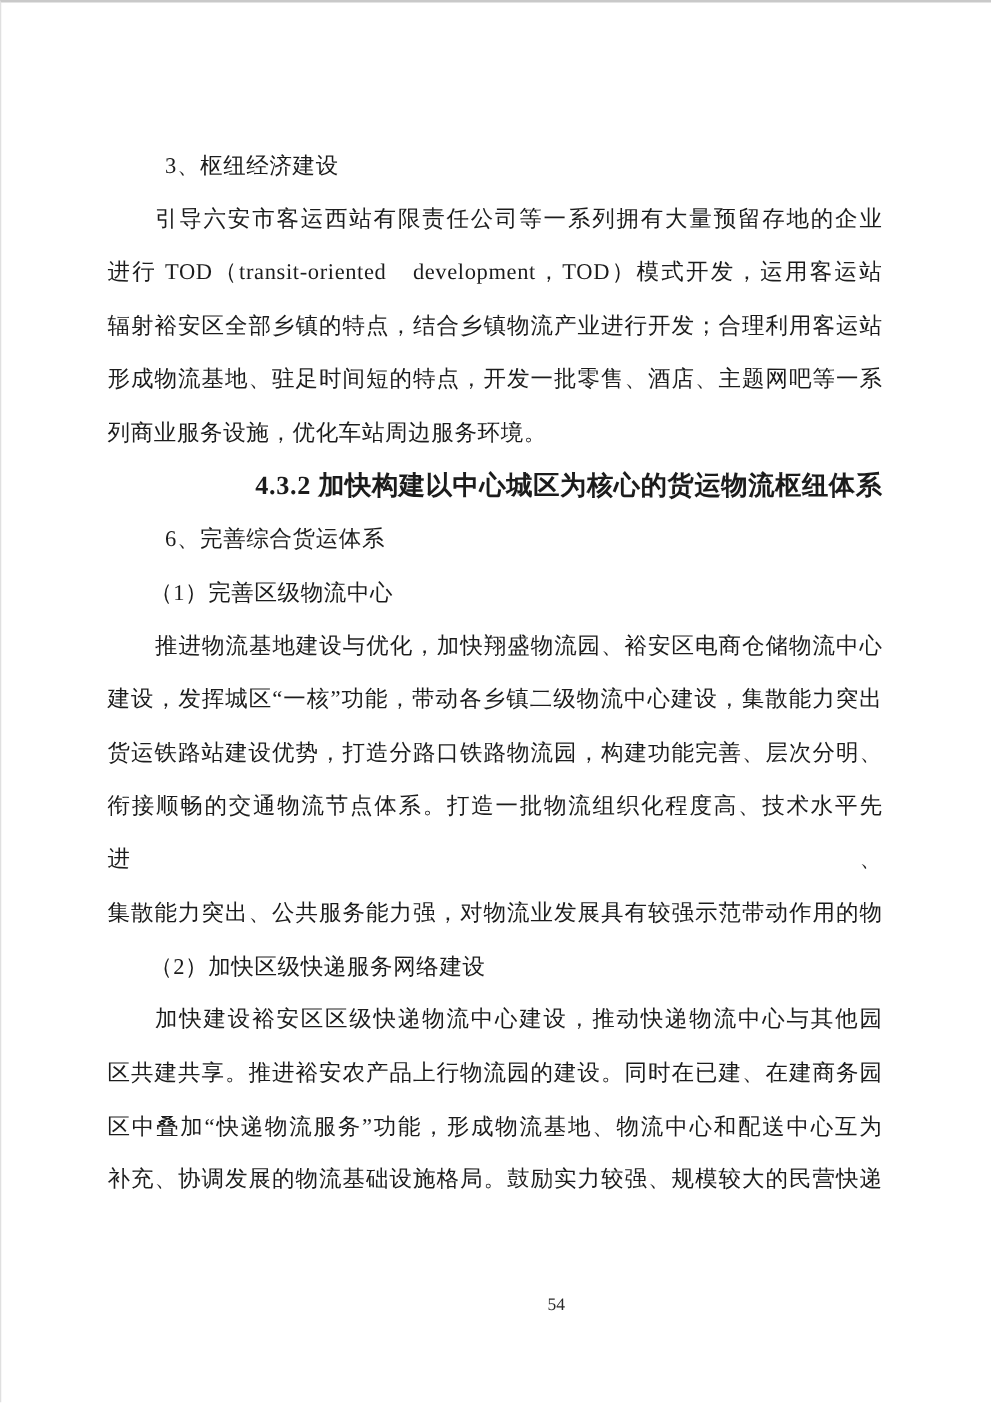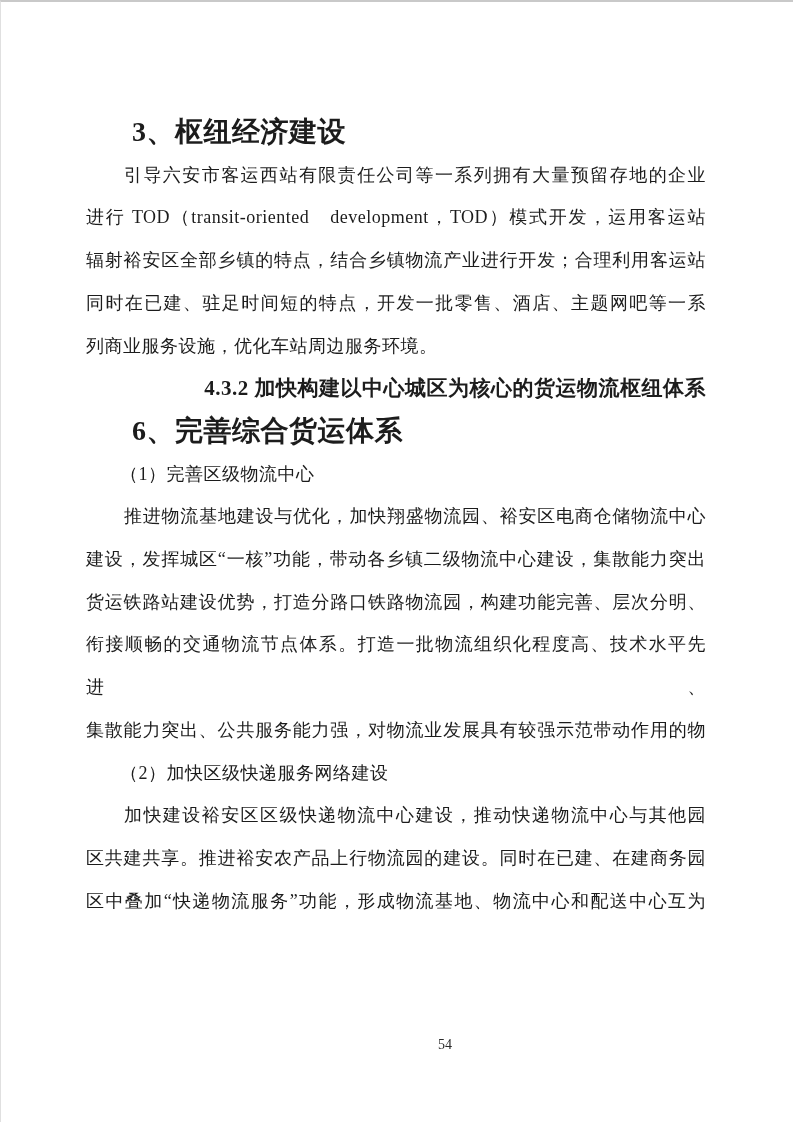--- a/index.html
+++ b/index.html
@@ -38,22 +38,22 @@
     text-align-last: justify;
     -moz-text-align-last: justify;
   }
   .indent {
     text-indent: 38px;
   }
   .item-indent {
     text-indent: 34px;
   }
   .h-sub {
-    font-weight: 700;
-    font-size: 28px;
+    font-weight: 400;
+    font-size: 18px;
     line-height: 42.7px;
     text-indent: 46px;
     text-align: left;
     letter-spacing: 0.5px;
     margin: 0;
   }
   .h-main {
     font-weight: 700;
     font-size: 21px;
     line-height: 42.7px;
@@ -77,37 +77,38 @@
 <body>
 
 <div class="page">
   <div class="content">
 
     <h3 class="h-sub">3、枢纽经济建设</h3>
 
     <p class="line fill indent">引导六安市客运西站有限责任公司等一系列拥有大量预留存地的企业</p>
     <p class="line fill">进行 TOD（transit-oriented　development，TOD）模式开发，运用客运站</p>
     <p class="line fill">辐射裕安区全部乡镇的特点，结合乡镇物流产业进行开发；合理利用客运站</p>
-    <p class="line fill">同时在已建、驻足时间短的特点，开发一批零售、酒店、主题网吧等一系</p>
+    <p class="line fill">形成物流基地、驻足时间短的特点，开发一批零售、酒店、主题网吧等一系</p>
     <p class="line">列商业服务设施，优化车站周边服务环境。</p>
 
     <h2 class="h-main">4.3.2 加快构建以中心城区为核心的货运物流枢纽体系</h2>
 
     <h3 class="h-sub">6、完善综合货运体系</h3>
 
     <p class="line item-indent">（1）完善区级物流中心</p>
 
     <p class="line fill indent">推进物流基地建设与优化，加快翔盛物流园、裕安区电商仓储物流中心</p>
     <p class="line fill">建设，发挥城区“一核”功能，带动各乡镇二级物流中心建设，集散能力突出</p>
     <p class="line fill">货运铁路站建设优势，打造分路口铁路物流园，构建功能完善、层次分明、</p>
     <p class="line fill">衔接顺畅的交通物流节点体系。打造一批物流组织化程度高、技术水平先进、</p>
     <p class="line fill">集散能力突出、公共服务能力强，对物流业发展具有较强示范带动作用的物</p>
 
     <p class="line item-indent">（2）加快区级快递服务网络建设</p>
 
     <p class="line fill indent">加快建设裕安区区级快递物流中心建设，推动快递物流中心与其他园</p>
     <p class="line fill">区共建共享。推进裕安农产品上行物流园的建设。同时在已建、在建商务园</p>
     <p class="line fill">区中叠加“快递物流服务”功能，形成物流基地、物流中心和配送中心互为</p>
+    <p class="line fill">补充、协调发展的物流基础设施格局。鼓励实力较强、规模较大的民营快递</p>
 
   </div>
 
   <div class="page-number">54</div>
 </div>
 
 </body></html>

